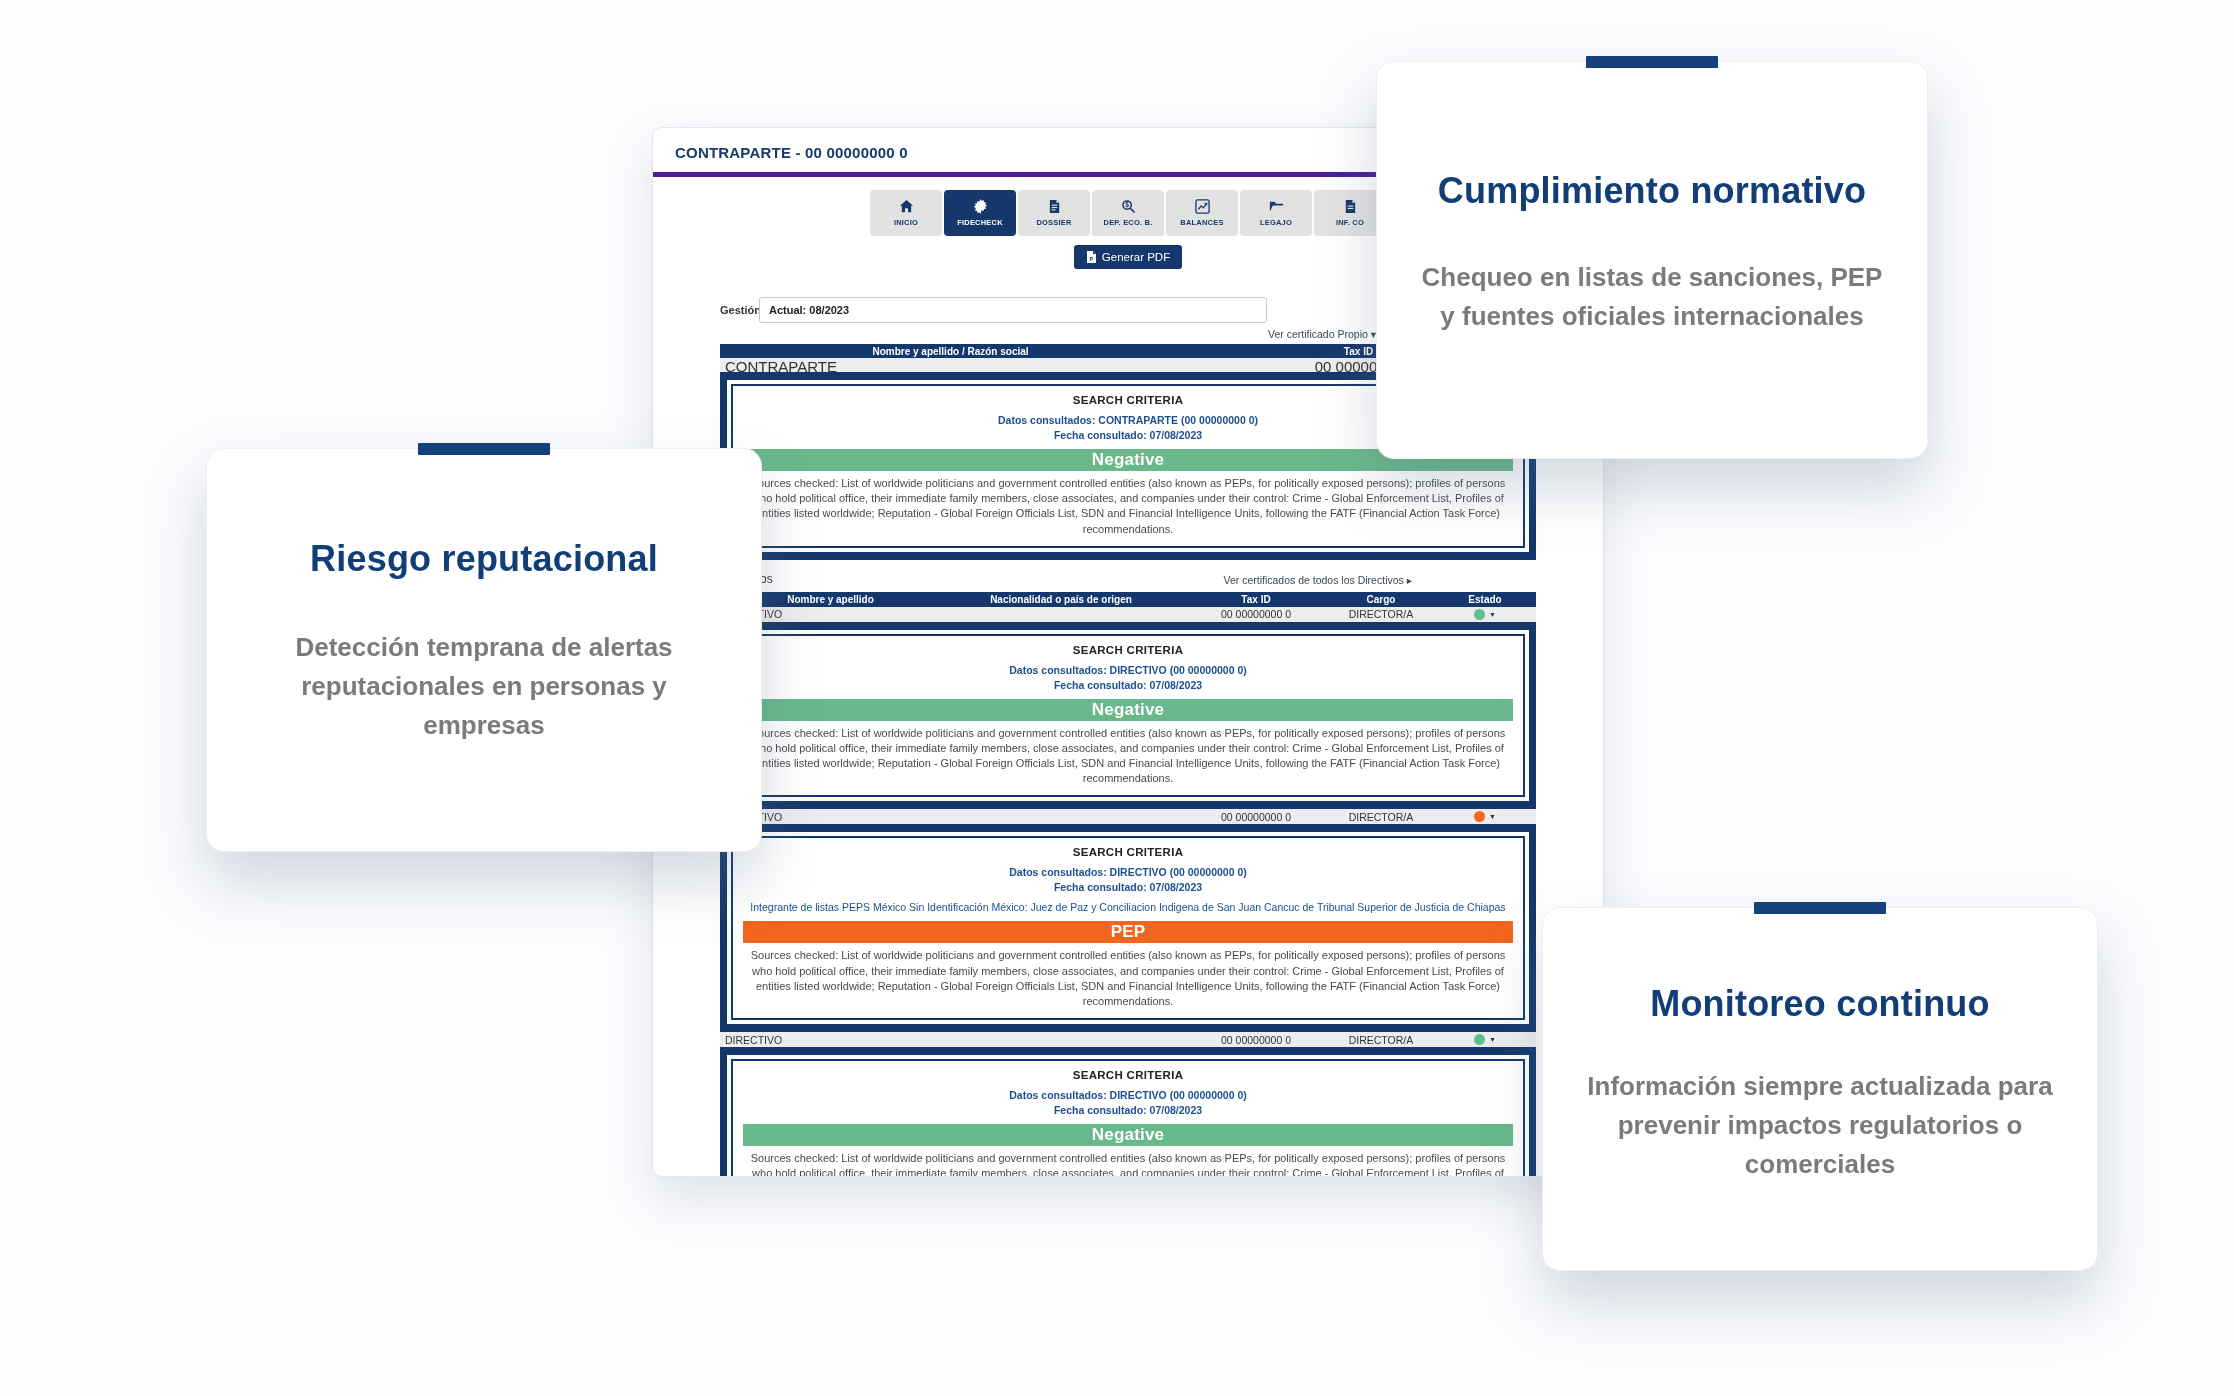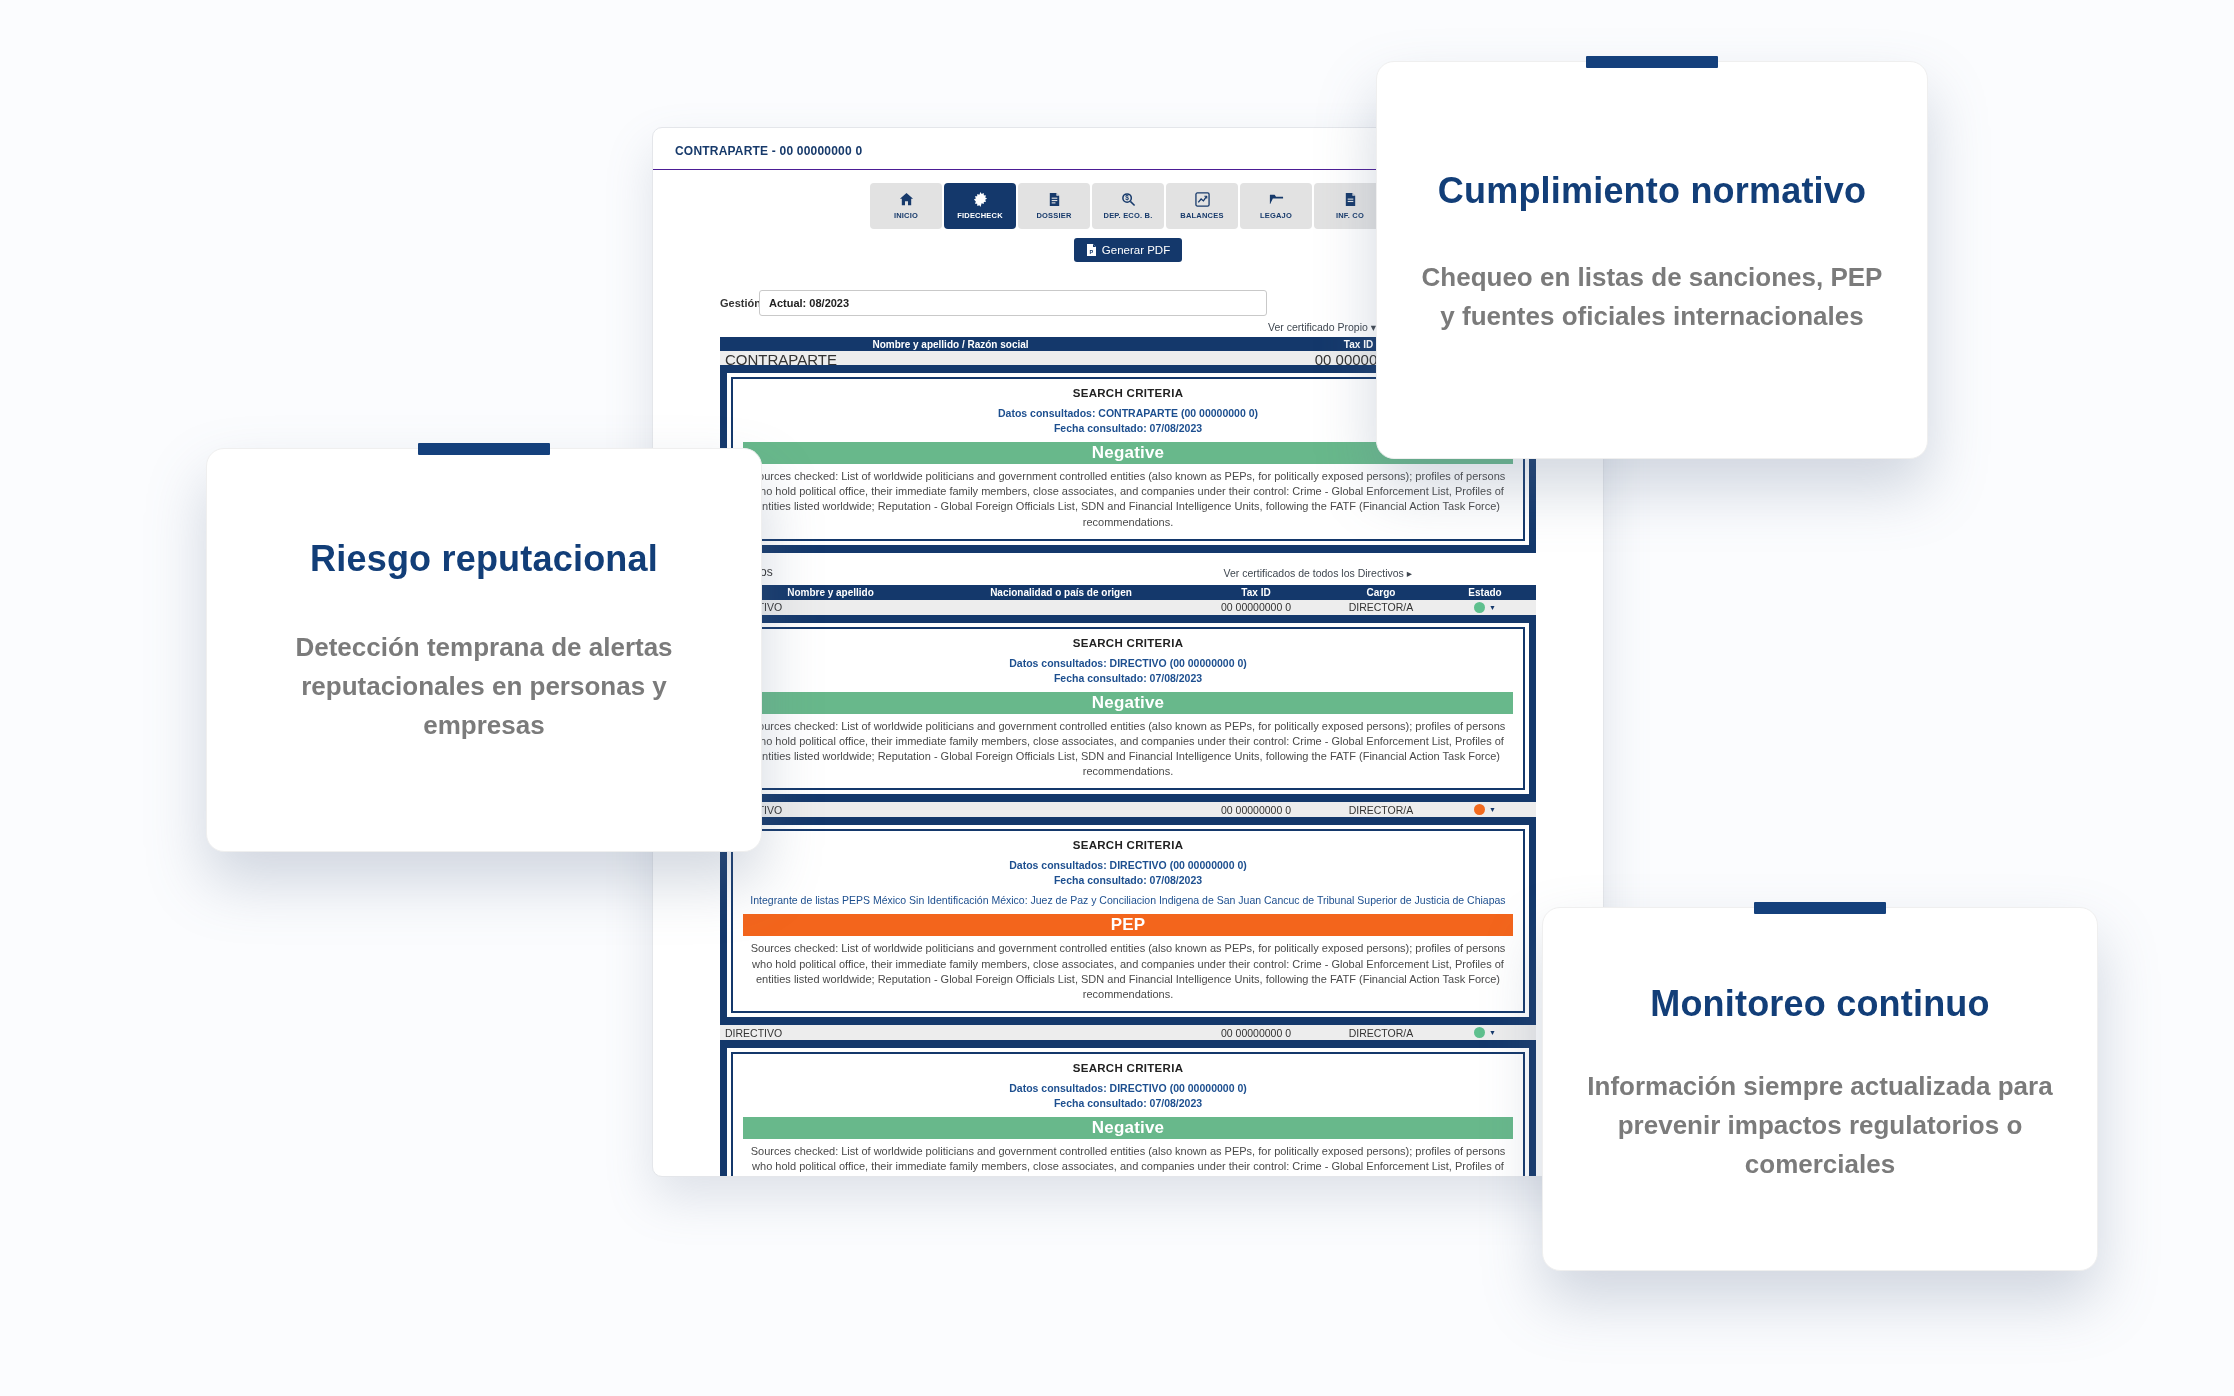--- a/index.html
+++ b/index.html
@@ -14,22 +14,22 @@
 
   
   .app-window{
     position:absolute; left:652px; top:127px; width:952px; height:1050px;
     background:#ffffff; border:1px solid #e4e6ea; border-radius:10px;
     box-shadow:0 22px 48px rgba(110,125,150,.20);
     z-index:1; overflow:hidden;
   }
   .win-header{
     padding:16px 22px 11px 22px;
-    border-bottom:1px solid #4c1d95;
-    color:#173a6b; font-weight:bold; font-size:12px; letter-spacing:.2px;
+    border-bottom:5px solid #4c1d95;
+    color:#173a6b; font-weight:bold; font-size:15px; letter-spacing:.2px;
   }
   .nav{ margin-top:13px; display:flex; justify-content:center; gap:2px; }
   .tab{
     width:72px; height:46px; border-radius:4px; background:#e2e2e2; color:#173a6b;
     display:flex; flex-direction:column; align-items:center; justify-content:center; gap:4px;
     cursor:pointer;
   }
   .tab.active{ background:#14386b; color:#ffffff; }
   .tab-icon{ width:15px; height:15px; display:block; }
   .tab-icon svg{ width:15px; height:15px; display:block; }

